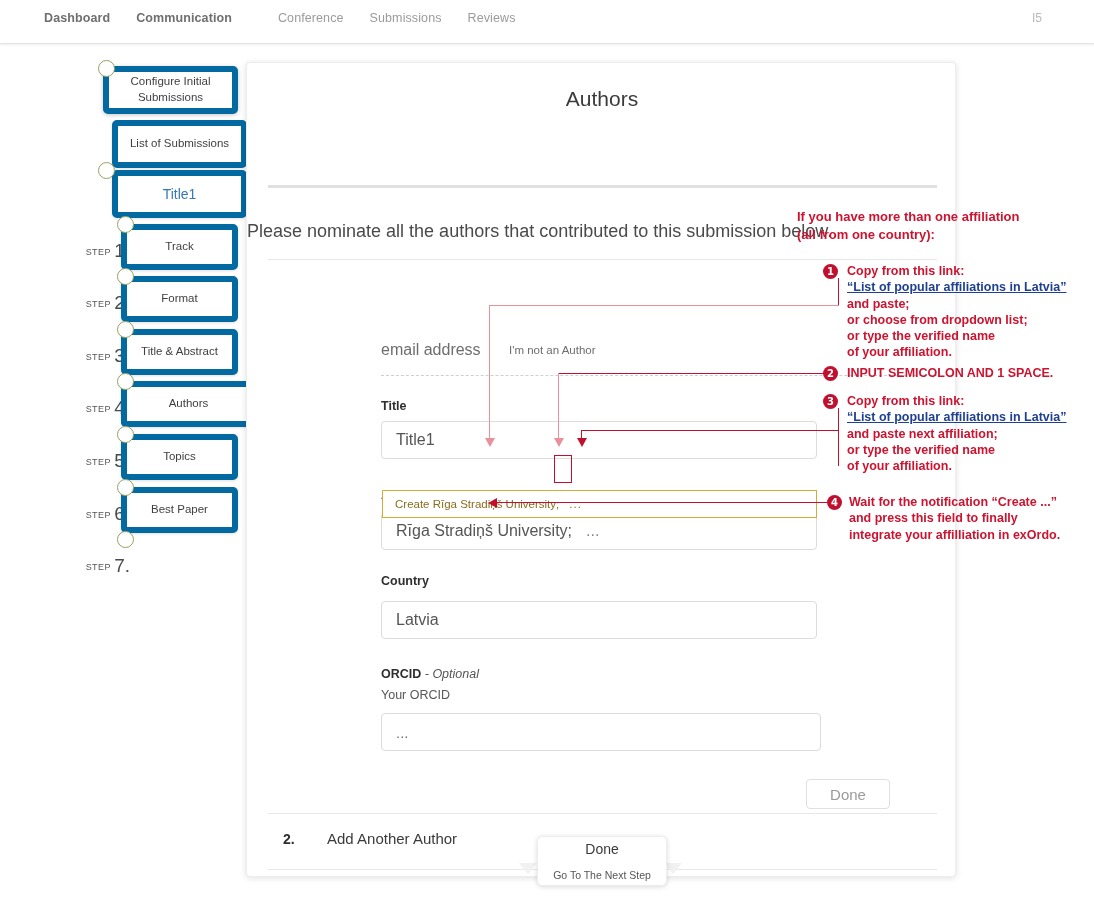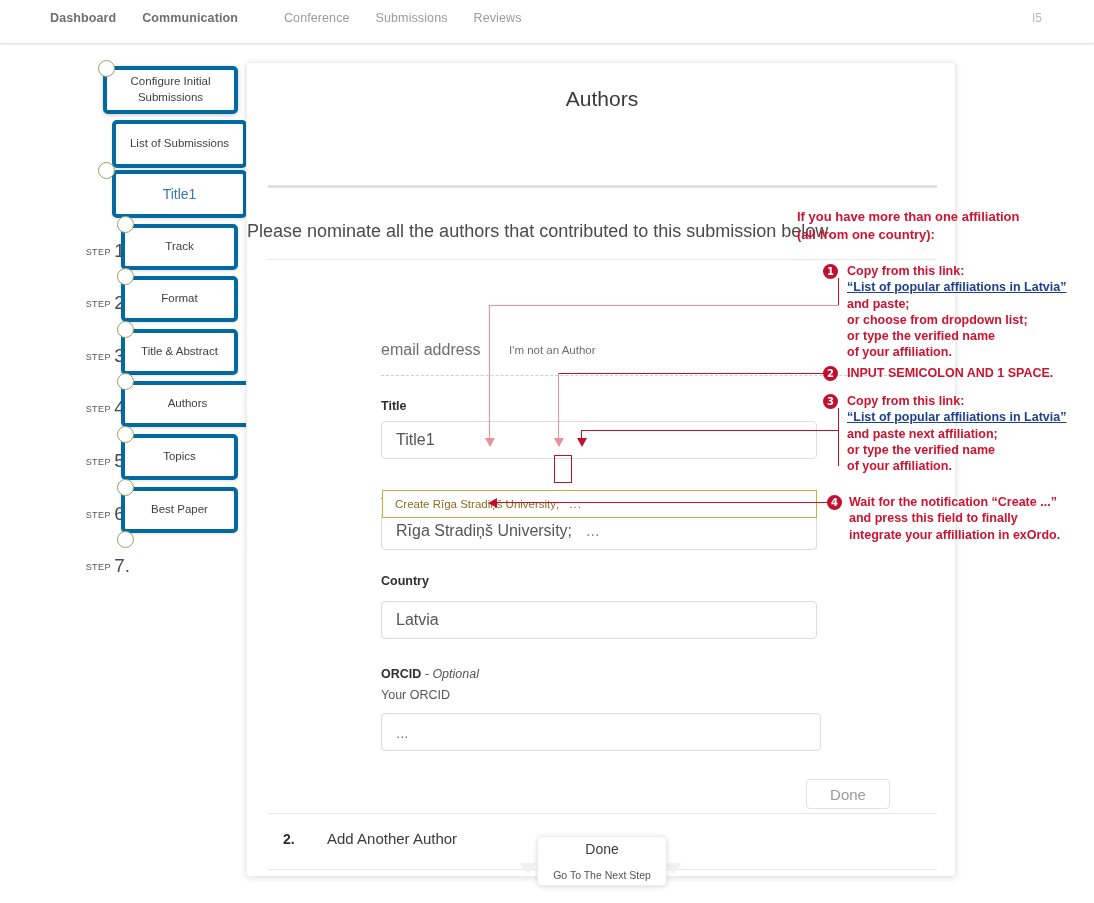--- a/index.html
+++ b/index.html
@@ -12,40 +12,40 @@
   }
   #root { position: relative; width: 1094px; height: 903px; background:#fff; }
 
   
   .topnav {
     position: absolute; left:0; top:0; width:1094px; height:44px;
     background:#ffffff;
     border-bottom:1px solid #e3e3e3;
     box-shadow: 0 1px 2px rgba(0,0,0,.07);
   }
-  .nav-items { position:absolute; left:50px; top:11px; display:flex; align-items:flex-end; }
+  .nav-items { position:absolute; left:44px; top:11px; display:flex; align-items:flex-end; }
   .nav-item { font-size:12.5px; color:#9b9b9b; margin-right:26px; white-space:nowrap; letter-spacing:.1px;}
   .nav-item.strong { color:#6f6f6f; font-weight:bold; }
   .nav-right { position:absolute; right:52px; top:11px; font-size:12px; color:#b8b8b8; }
 
   
   .stepper { position:absolute; left:0; top:44px; width:250px; height:859px; }
   .step-label {
     position:absolute; font-size:12px; color:#4a4a4a; text-align:right;
     width:72px; left:-4px;
   }
   .step-label .sw { font-size:9px; letter-spacing:.4px; vertical-align:2px; color:#555; }
   .step-label .sn { font-size:19px; }
   .circle {
     position:absolute; width:17px; height:17px; border-radius:50%;
     border:1.4px solid #93a15f; background:#fff; z-index:4;
   }
   .box {
     position:absolute; background:#fff;
-    border:4px solid #0369a1; border-radius:5px;
+    border:6px solid #0369a1; border-radius:5px;
     box-shadow: 0 1px 3px rgba(0,0,0,.12);
     display:flex; align-items:center; justify-content:center;
     text-align:center; font-size:11.5px; color:#3f3f3f; line-height:1.35;
     padding:4px 8px;
   }
   .box.active-shadow { box-shadow: 0 1px 4px rgba(0,0,0,.22); }
   .box .t1 { color:#3579b5; }
 
   
   .card {

